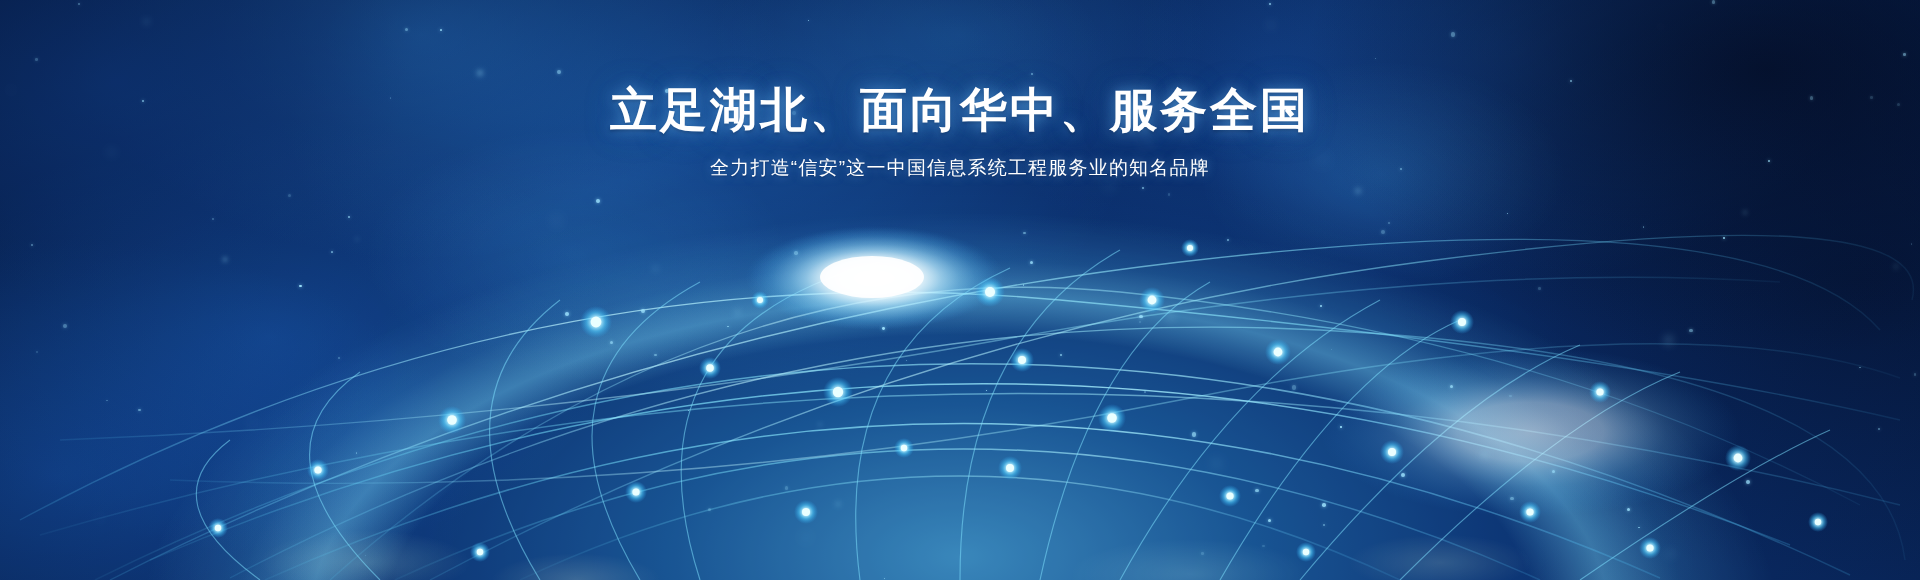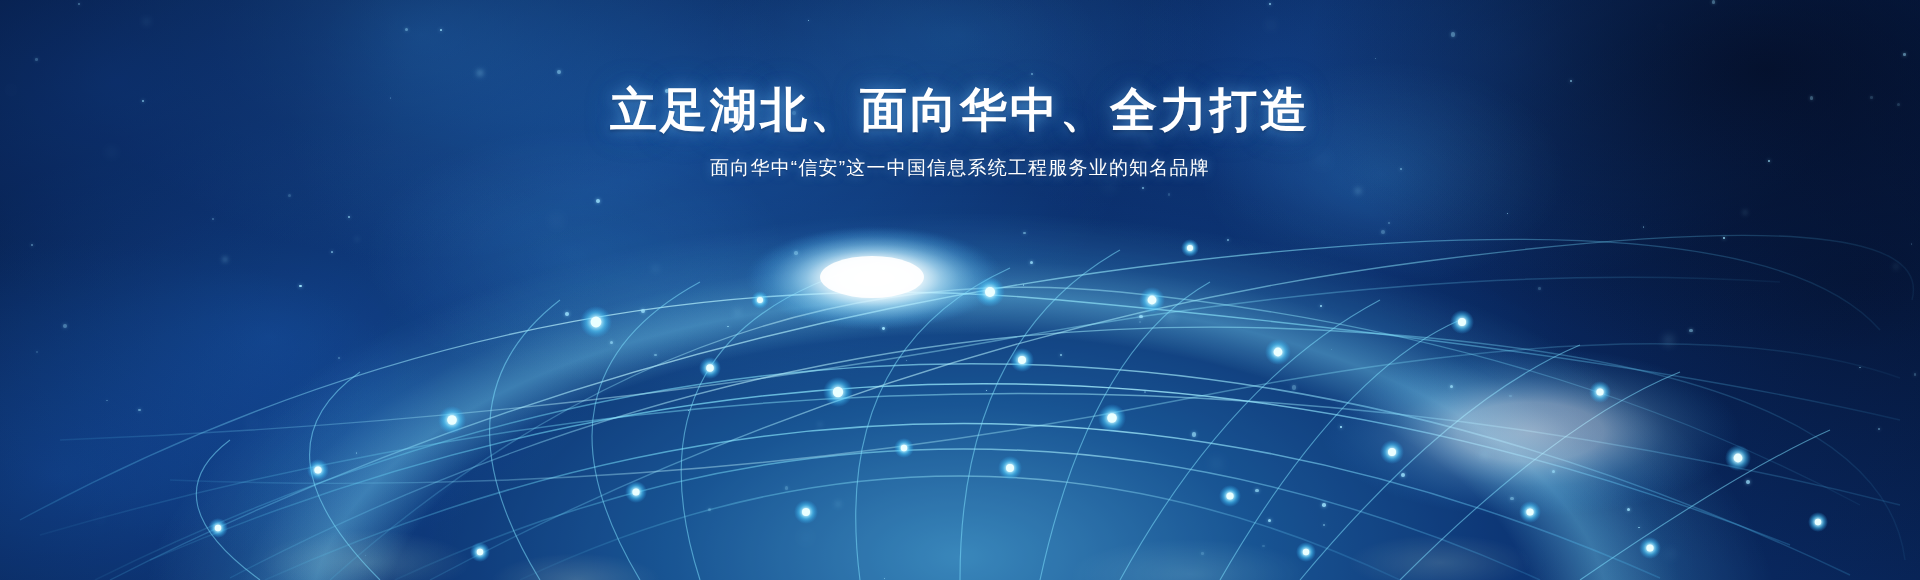--- a/index.html
+++ b/index.html
@@ -378,17 +378,17 @@
       <i class="pt" style="left:804.2px;top:535.9px;width:2.4px;height:2.4px;opacity:0.70;box-shadow:0 0 9.5px rgba(150,230,255,.85);filter:blur(6.5px);"></i>
       <i class="pt" style="left:985.8px;top:389.7px;width:1.4px;height:1.4px;opacity:0.95;box-shadow:0 0 3.6px rgba(150,230,255,.85);filter:blur(0.6px);"></i>
       <i class="pt" style="left:1145.5px;top:138.8px;width:3.8px;height:3.8px;opacity:0.74;box-shadow:0 0 9.7px rgba(150,230,255,.85);filter:blur(6.7px);"></i>
       <i class="pt" style="left:1400.2px;top:168.2px;width:1.4px;height:1.4px;opacity:0.49;box-shadow:0 0 3.6px rgba(150,230,255,.85);filter:blur(0.6px);"></i>
       <i class="pt" style="left:356.4px;top:238.1px;width:1.8px;height:1.8px;opacity:0.30;box-shadow:0 0 5.0px rgba(150,230,255,.85);filter:blur(2.0px);"></i>
       <i class="pt" style="left:1903.4px;top:53.3px;width:2.6px;height:2.6px;opacity:0.50;box-shadow:0 0 3.6px rgba(150,230,255,.85);filter:blur(0.6px);"></i>
       <i class="pt" style="left:30.9px;top:244.3px;width:1.9px;height:1.9px;opacity:0.46;box-shadow:0 0 3.6px rgba(150,230,255,.85);filter:blur(0.6px);"></i>
     </div>
 
   <div id="text-block">
-    <h1 id="headline">立足湖北、面向华中、全力打造</h1>
-    <p id="subtitle">面向华中“信安”这一中国信息系统工程服务业的知名品牌</p>
+    <h1 id="headline">立足湖北、面向华中、服务全国</h1>
+    <p id="subtitle">全力打造“信安”这一中国信息系统工程服务业的知名品牌</p>
   </div>
 
 </div>
 
 </body></html>

